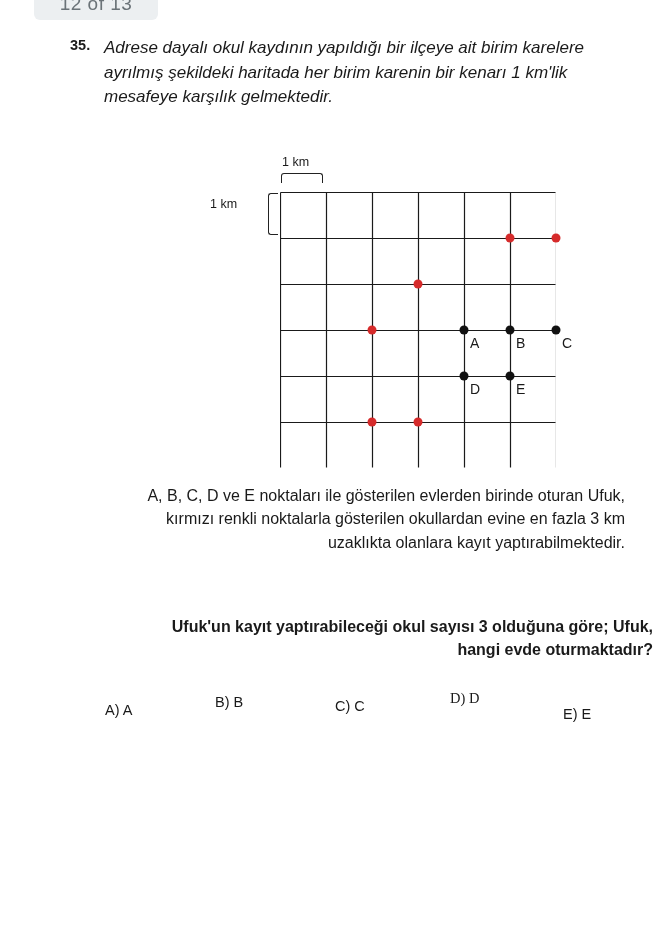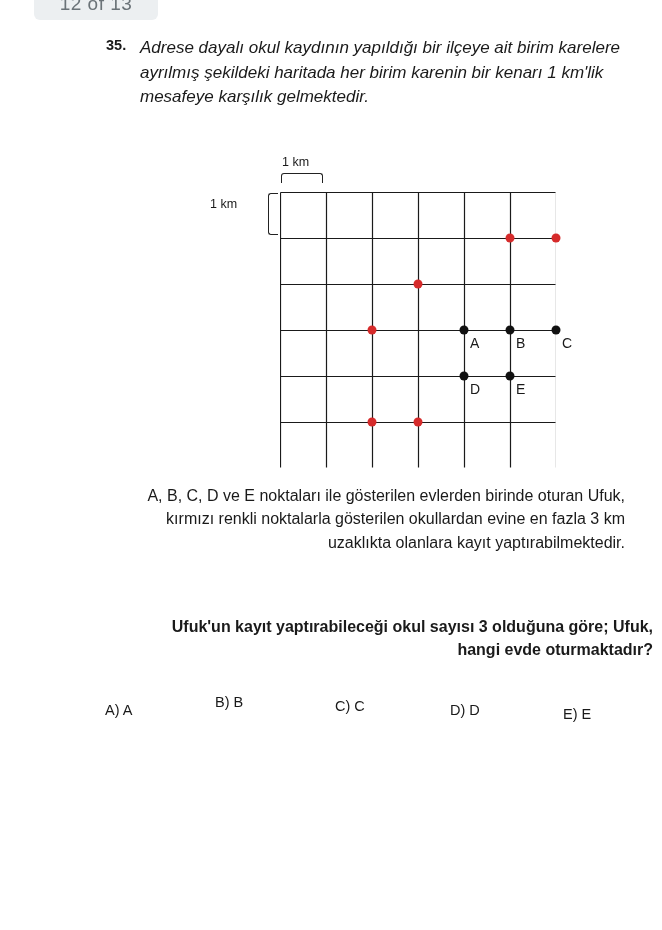--- a/index.html
+++ b/index.html
@@ -36,21 +36,20 @@
 
   .question-block {
     position: absolute;
     left: 70px;
     top: 36px;
     width: 560px;
   }
   .q-row {
     display: flex;
     align-items: flex-start;
-    margin-left: 36px;
   }
   .q-number {
     font-weight: bold;
     font-size: 14.5px;
     width: 34px;
     flex: none;
     padding-top: 1px;
   }
   .q-text {
     font-size: 17px;
@@ -212,15 +211,15 @@
     </div>
 </div>
 
 <div class="para para-1">A, B, C, D ve E noktaları ile gösterilen evlerden birinde oturan Ufuk, kırmızı renkli noktalarla gösterilen okullardan evine en fazla 3 km uzaklıkta olanlara kayıt yaptırabilmektedir.</div>
 <div class="para para-2">Ufuk'un kayıt yaptırabileceği okul sayısı 3 olduğuna göre; Ufuk, hangi evde oturmaktadır?</div>
 
 <div class="options">
   <span class="option" style="left: 0px; top: 12px;">A) A</span>
   <span class="option" style="left: 110px; top: 4px;">B) B</span>
   <span class="option" style="left: 230px; top: 8px;">C) C</span>
-  <span class="option" style="left: 345px; top: 12px;">D) D</span>
+  <span class="option" style="left: 345px; top: 0; font-family: Liberation Serif, serif;">D) D</span>
   <span class="option" style="left: 458px; top: 16px; text-align: center;">E) E</span>
 </div>
 
 </body></html>

